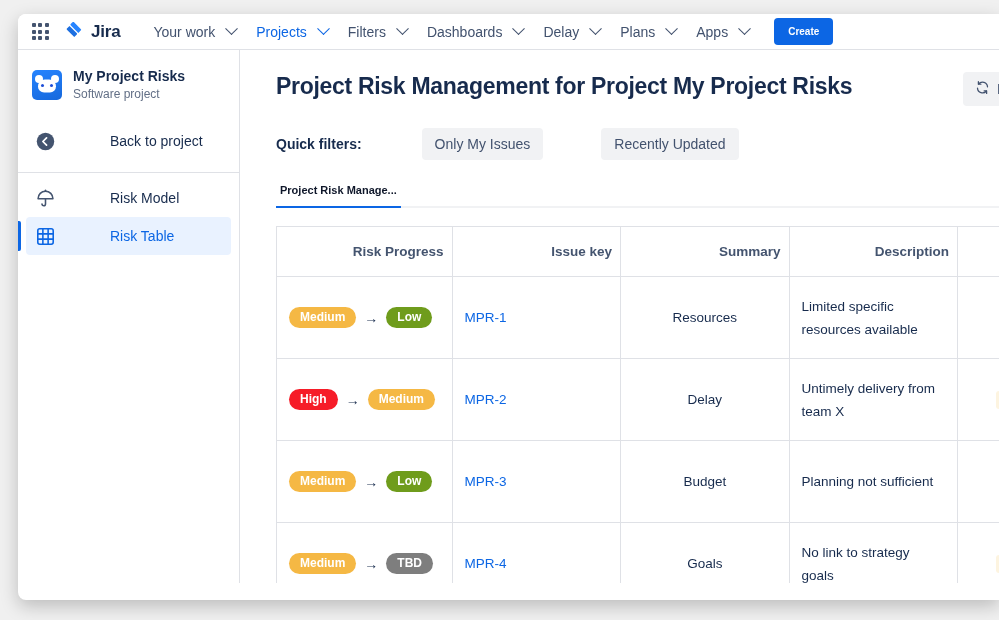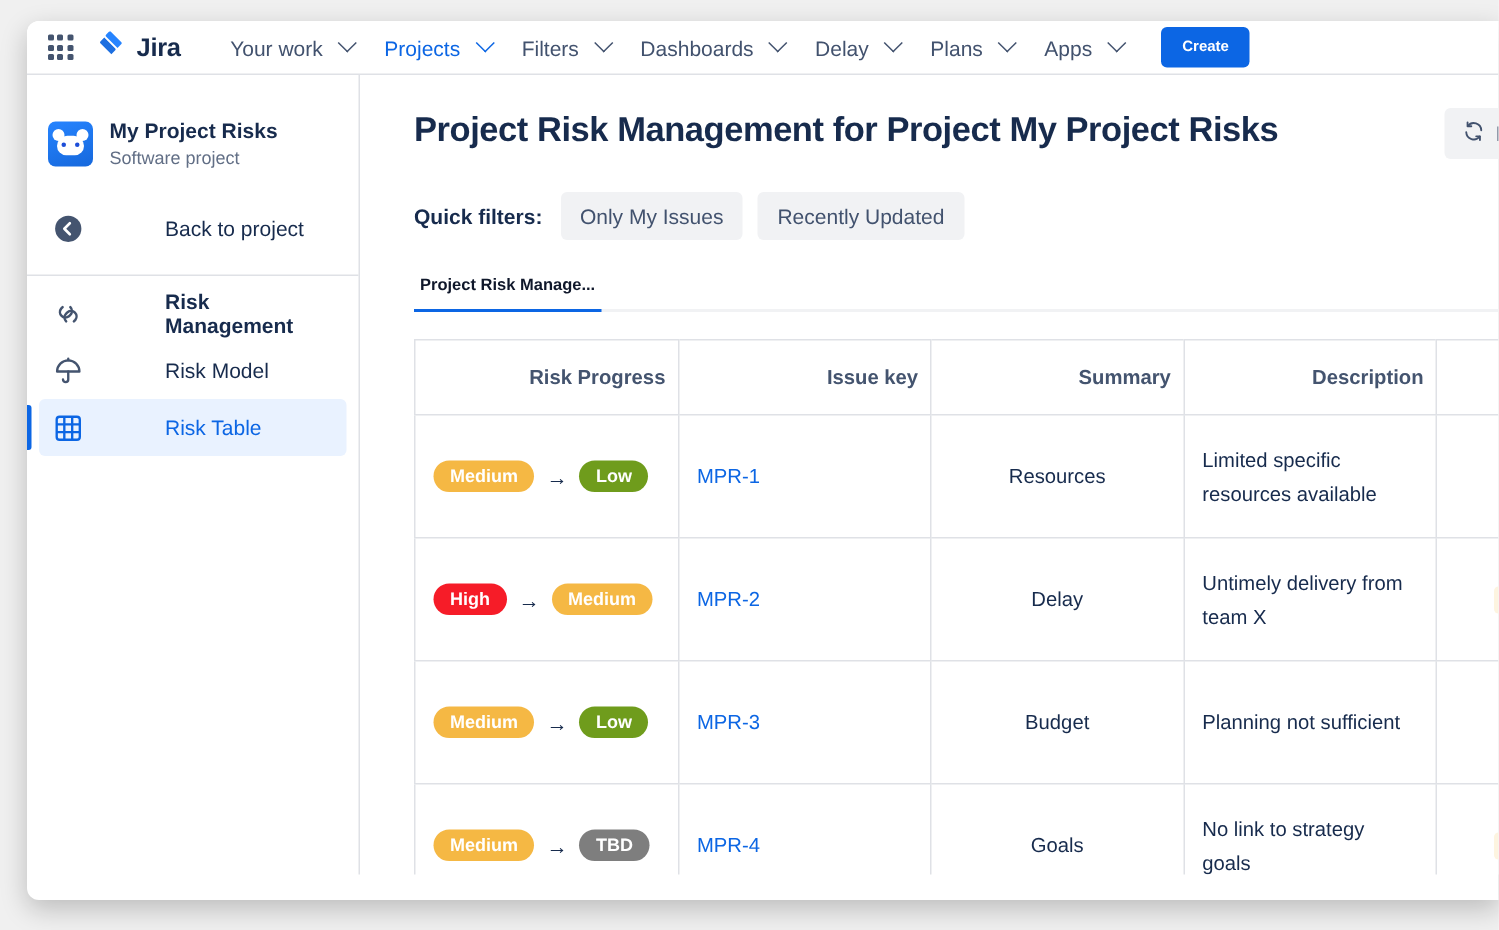--- a/index.html
+++ b/index.html
@@ -116,21 +116,20 @@
     background: #ffffff;
     border-right: 1px solid #dfe1e6;
     padding-top: 12px;
     position: relative;
   }
 
   .proj-header {
     display: flex; align-items: center; gap: 11px;
     padding: 6px 12px 6px 14px;
     cursor: pointer;
-    margin-top: 11px;
   }
   .proj-avatar {
     width: 30px; height: 30px;
     flex: none;
     border-radius: 5px;
     background: linear-gradient(160deg, #2684ff 0%, #1668dc 100%);
     position: relative;
     overflow: hidden;
   }
   .proj-avatar .face {
@@ -233,20 +232,21 @@
   .qf-btn {
     background: #f1f2f4;
     border: none;
     border-radius: 4px;
     padding: 8px 13px;
     font-size: 14px;
     color: #42526e;
     font-family: "Liberation Sans", sans-serif;
     cursor: pointer;
     white-space: nowrap;
+    margin-left: 48px;
   }
 
   .tabstrip {
     margin-top: 24px;
     border-bottom: 2px solid #f1f2f4;
     display: flex;
   }
   .tab {
     position: relative;
     font-size: 11px;
@@ -428,29 +428,20 @@
           <svg width="21" height="21" viewBox="0 0 24 24">
             <circle cx="12" cy="12" r="10" fill="#44546f"></circle>
             <path d="M13.2 7.8 9 12l4.2 4.2" stroke="#ffffff" stroke-width="2" fill="none" stroke-linecap="round" stroke-linejoin="round"></path>
           </svg>
         </span>
         <span class="lbl">Back to project</span>
       </div>
 
       <div class="side-divider"></div>
 
-      <div class="side-row section-row">
-        <span class="ico">
-          <svg width="21" height="21" viewBox="0 0 24 24" fill="none" stroke="#44546f" stroke-width="1.9" stroke-linecap="round">
-            <path d="M13.6 6.6a4.2 4.2 0 0 1 0 5.9l-1.1 1.1a4.2 4.2 0 0 1-5.9-5.9l1.1-1.1"></path>
-            <path d="M10.4 17.4a4.2 4.2 0 0 1 0-5.9l1.1-1.1a4.2 4.2 0 0 1 5.9 5.9l-1.1 1.1"></path>
-          </svg>
-        </span>
-        <span class="lbl">Risk Management</span>
-      </div>
 
       <div class="side-row">
         <span class="ico">
           <svg width="21" height="21" viewBox="0 0 24 24" fill="none" stroke="#44546f" stroke-width="1.8" stroke-linecap="round" stroke-linejoin="round">
             <path d="M3.5 12.2a8.5 8.5 0 0 1 17 0z"></path>
             <path d="M12 12.2v6.1a2 2 0 0 1-4 0"></path>
             <path d="M12 3.7v-1.2"></path>
           </svg>
         </span>
         <span class="lbl">Risk Model</span>

